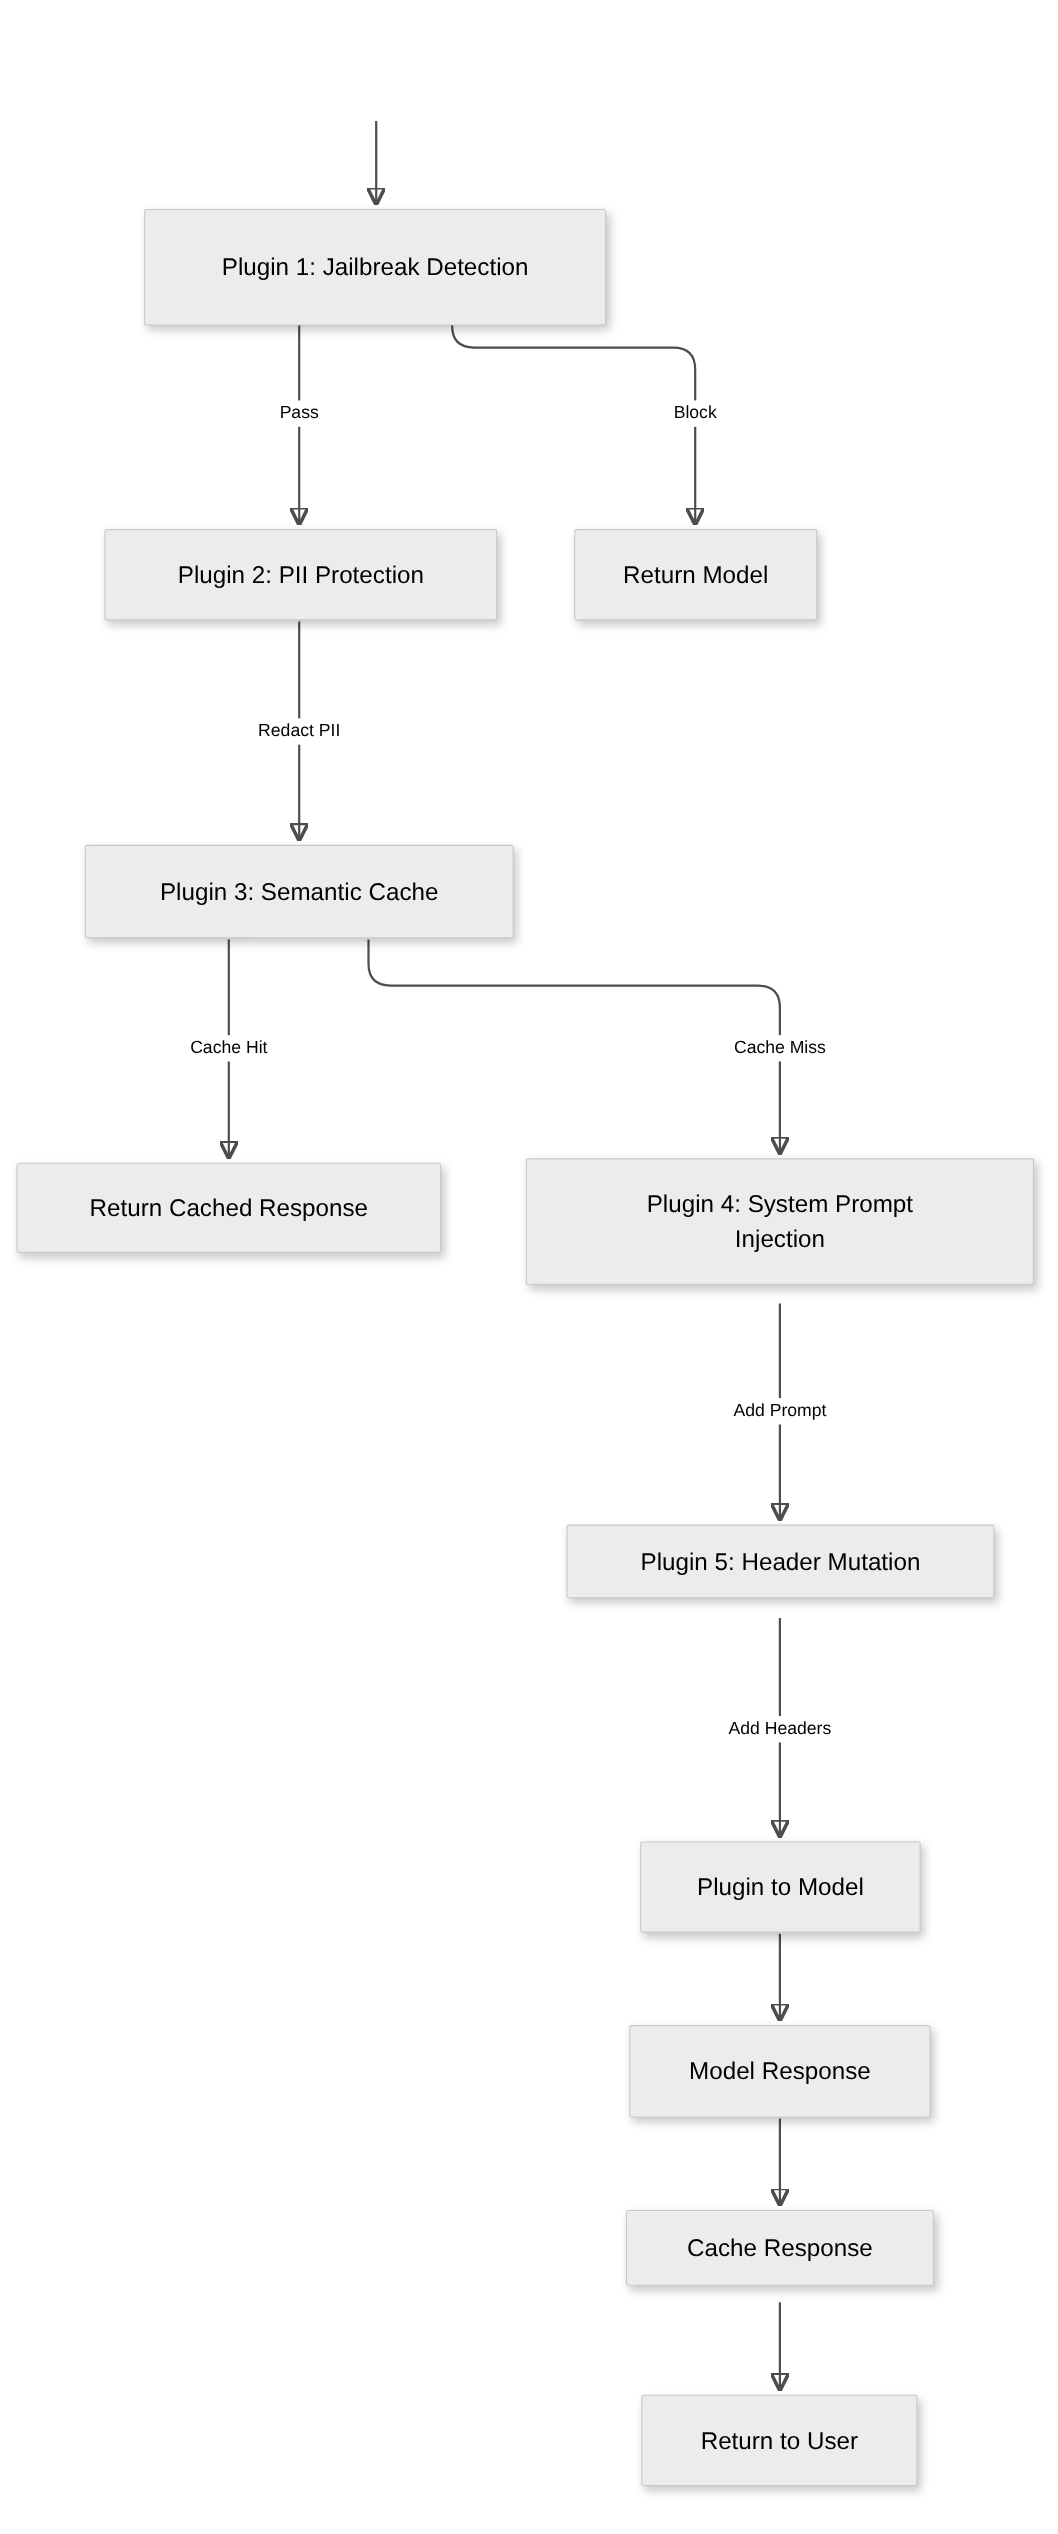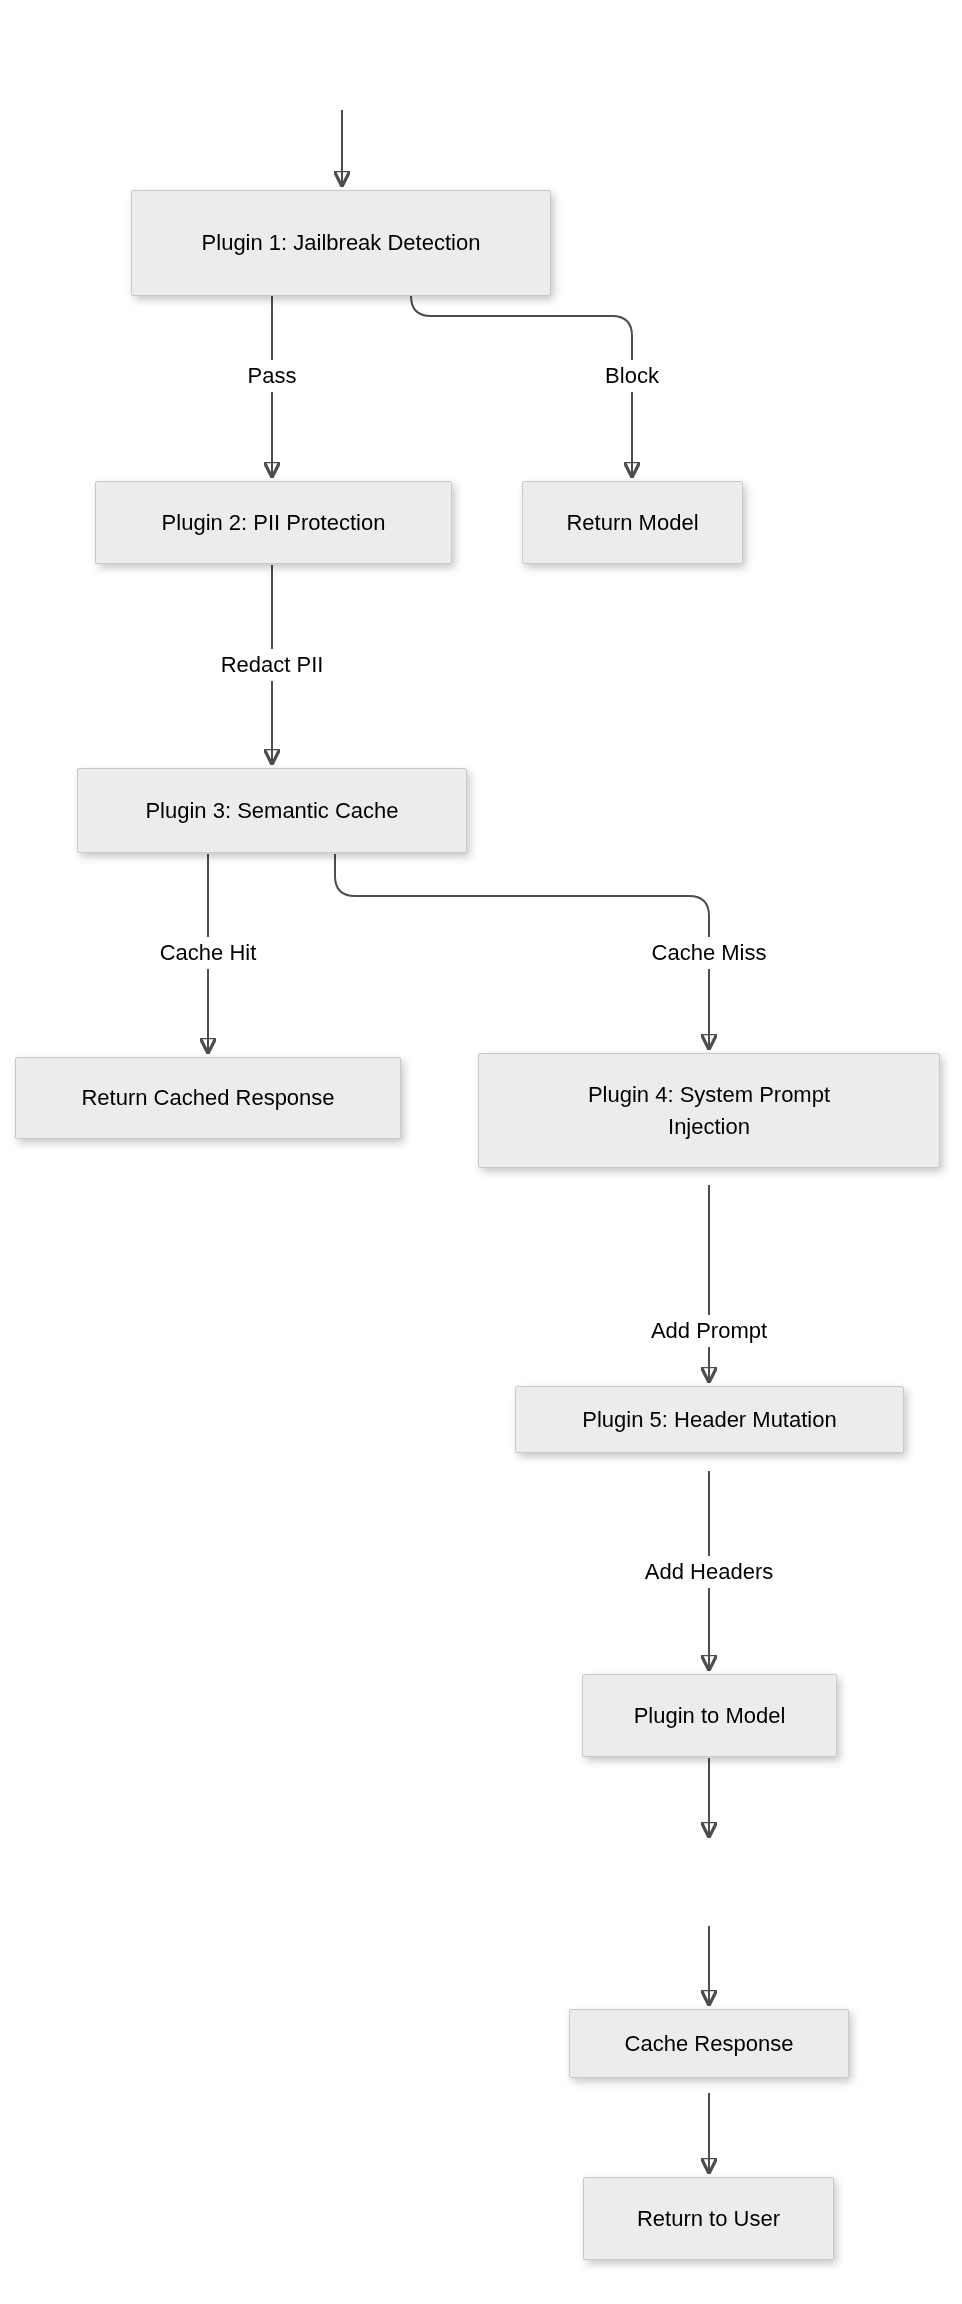--- a/index.html
+++ b/index.html
@@ -37,21 +37,21 @@
     line-height: 1.45;
     padding: 6px 14px;
   }
   .node span { white-space: nowrap; }
   .node.wrap span { white-space: normal; display: inline-block; max-width: 300px; }
   .edge-label {
     position: absolute;
     transform: translate(-50%, -50%);
     background: #ffffff;
     padding: 3px 9px;
-    font-size: 22px;
+    font-size: 16px;
     color: #000000;
     white-space: nowrap;
   }
 </style>
 </head>
 <body>
 
 <div class="canvas">
 
   <svg class="edges" width="962" height="2304" viewBox="0 0 962 2304" xmlns="http://www.w3.org/2000/svg">
@@ -99,20 +99,23 @@
   </div>
 
   <div class="node" style="left:515px; top:1386px; width:389px; height:67px;">
     <span>Plugin 5: Header Mutation</span>
   </div>
 
   <div class="node" style="left:582px; top:1674px; width:255px; height:83px;">
     <span>Plugin to Model</span>
   </div>
 
+  <div class="node" style="left:572px; top:1841px; width:274px; height:84px;">
+    <span>Model Response</span>
+  </div>
 
   <div class="node" style="left:569px; top:2009px; width:280px; height:69px;">
     <span>Cache Response</span>
   </div>
 
   <div class="node" style="left:583px; top:2177px; width:251px; height:83px;">
     <span>Return to User</span>
   </div>
 
   <div class="edge-label" style="left:272px; top:376px;">
@@ -128,21 +131,21 @@
   </div>
 
   <div class="edge-label" style="left:208px; top:953px;">
     <span>Cache Hit</span>
   </div>
 
   <div class="edge-label" style="left:709px; top:953px;">
     <span>Cache Miss</span>
   </div>
 
-  <div class="edge-label" style="left:709px; top:1331px;">
+  <div class="edge-label" style="left:709px; top:1283px;">
     <span>Add Prompt</span>
   </div>
 
   <div class="edge-label" style="left:709px; top:1572px;">
     <span>Add Headers</span>
   </div>
 
 </div>
 
 </body></html>

